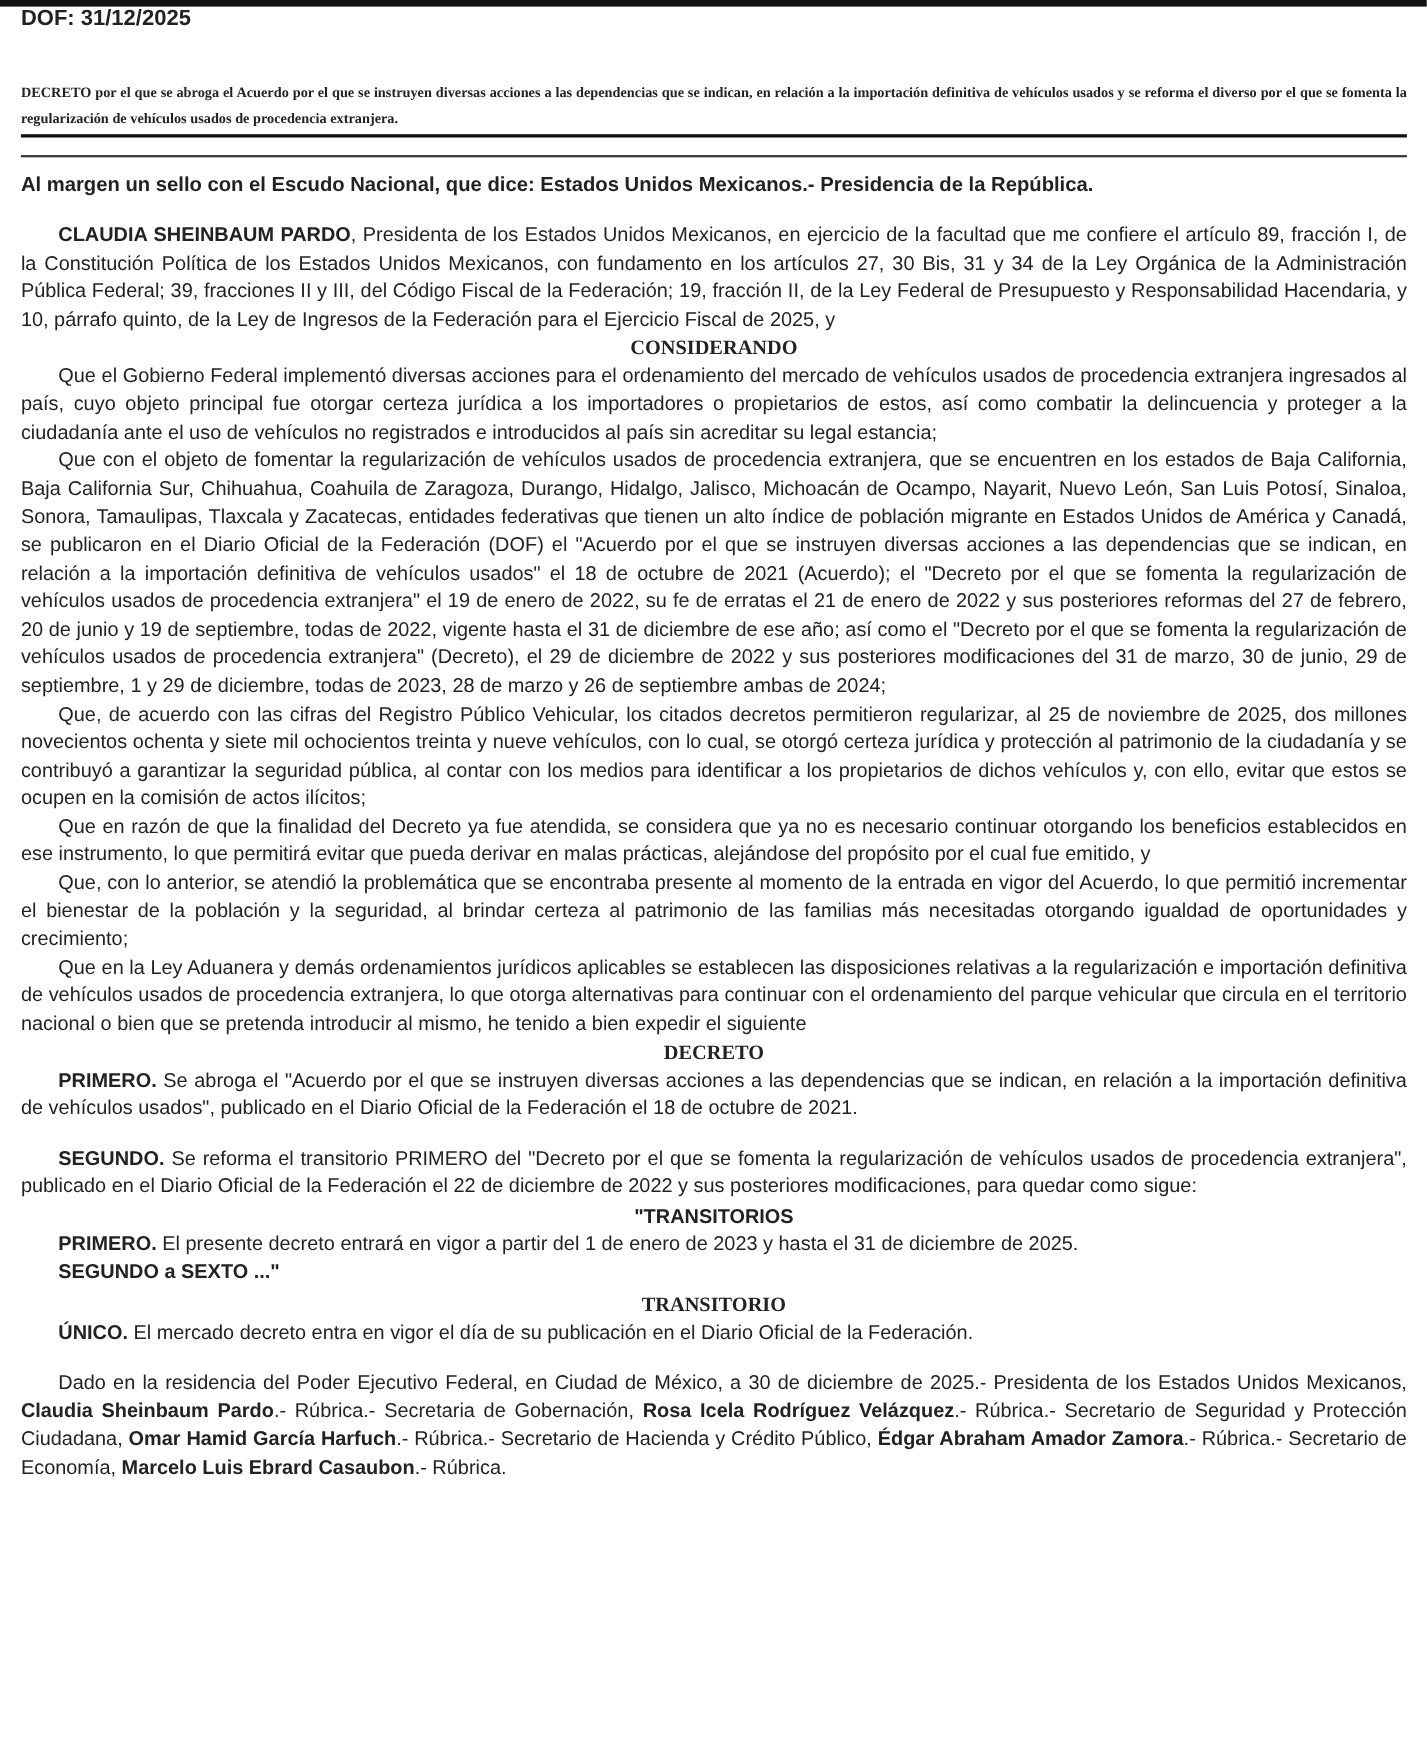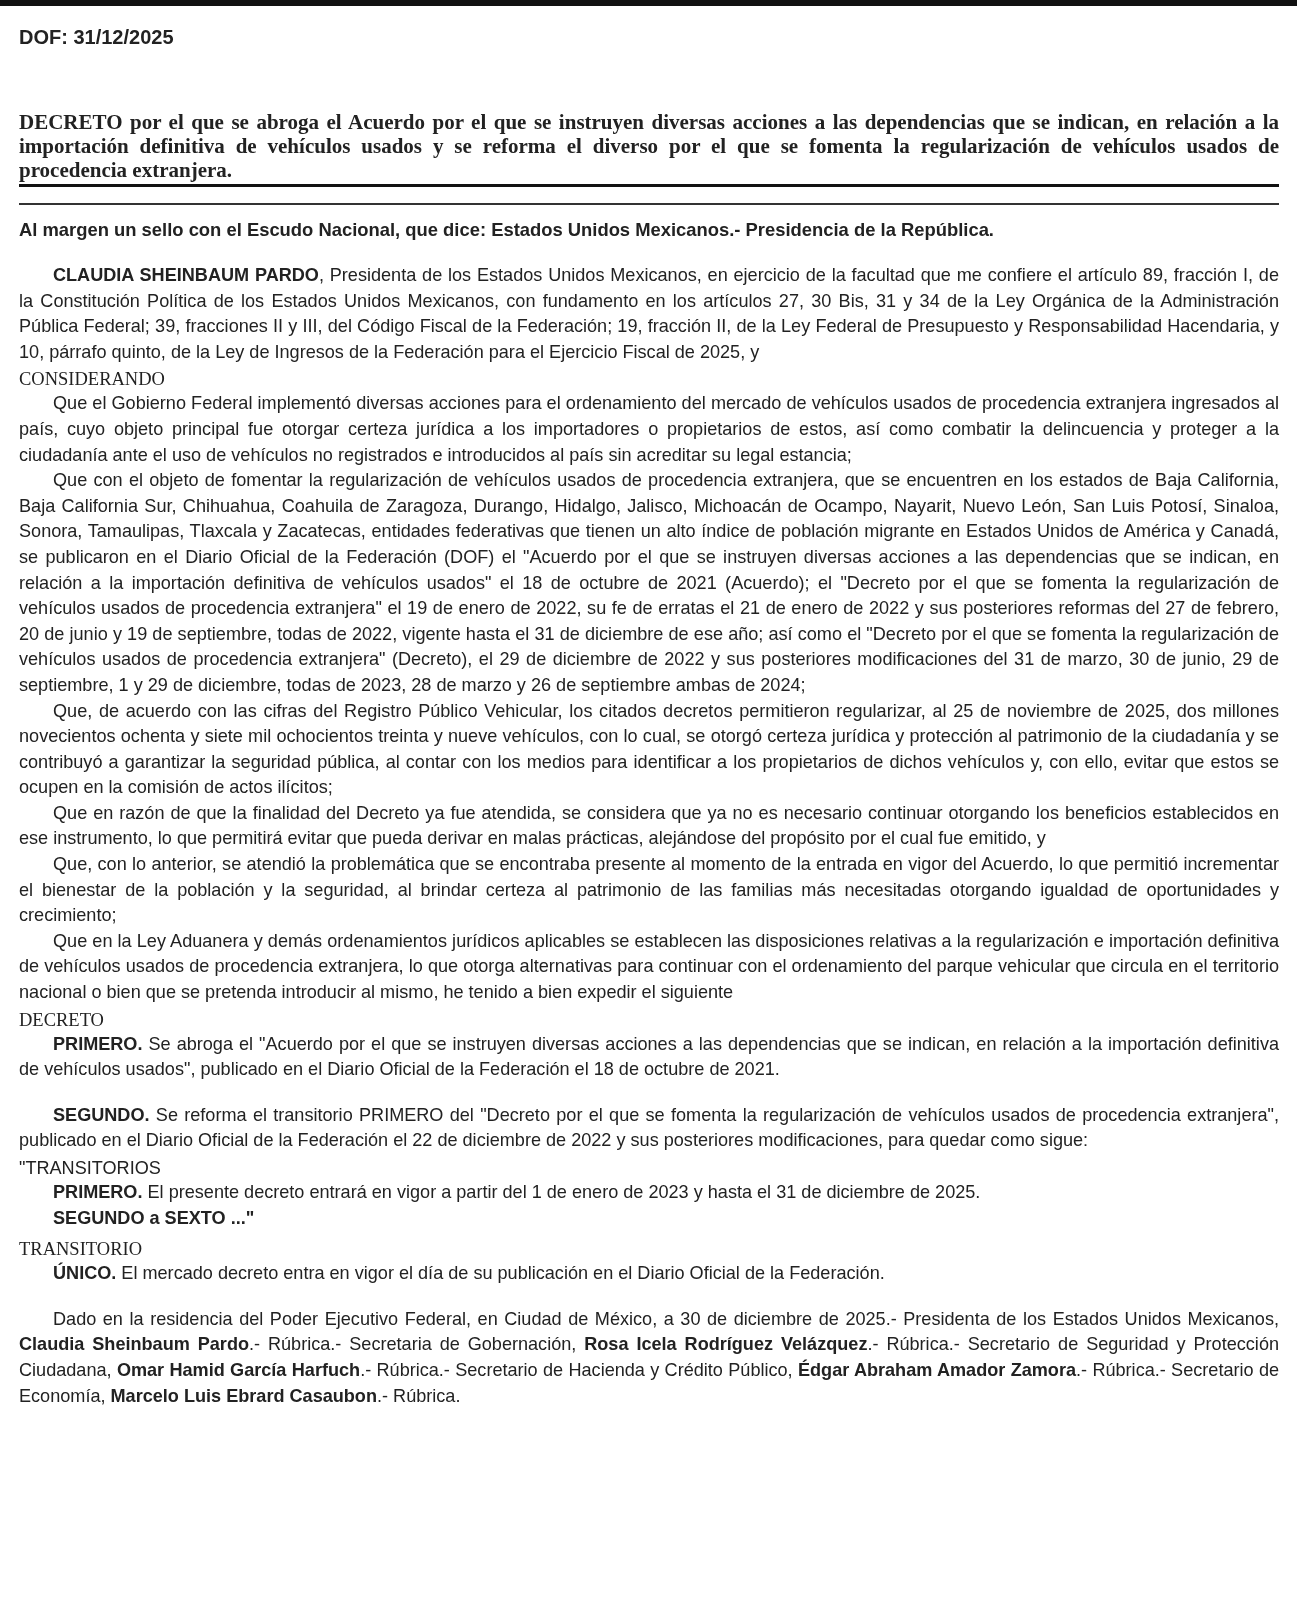--- a/index.html
+++ b/index.html
@@ -7,38 +7,38 @@
     width: 1297px;
     height: 1600px;
     overflow: hidden;
     position: relative;
     color: #222222;
   }
   .top-bar {
     position: absolute; left: 0; top: 0; width: 1297px; height: 6px; background: #111111;
   }
   .page {
-    position: absolute; left: 19px; top: 20px; width: 1260px;
+    position: absolute; left: 19px; top: 0; width: 1260px;
   }
   .dof-date {
     font-family: "Liberation Sans", sans-serif;
     font-weight: bold;
     font-size: 20px;
     color: #222;
     margin: 4px 0 0 0;
     line-height: 26px;
   }
   .decree-title {
     font-family: "Liberation Serif", serif;
-    font-size: 21px;
+    font-size: 13px;
     font-weight: bold;
     line-height: 24px;
     text-align: justify;
     text-align-last: left;
-    margin-top: 60px;
+    margin-top: 42px;
     color: #222;
   }
   .rule-thick {
     height: 3px; background: #111; margin-top: 2px;
   }
   .rule-thin {
     height: 2px; background: #333; margin-top: 16px;
   }
   .seal-line {
     font-family: "Liberation Sans", sans-serif;
@@ -56,23 +56,23 @@
   }
   p.para {
     margin: 0;
     text-indent: 34px;
     text-align: justify;
   }
   p.para.gap { margin-top: 20px; }
   .b { font-weight: bold; }
   .section-heading {
     font-family: "Liberation Serif", serif;
-    font-weight: normal;
+    font-weight: bold;
     font-size: 18.5px;
-    text-align: left;
+    text-align: center;
     line-height: 24px;
     margin: 2px 0 0 0;
   }
   .section-heading.sans {
     font-family: "Liberation Sans", sans-serif;
     font-size: 18.1px;
   }
   .tight { text-align-last: left; }
 </style>
 </head>

